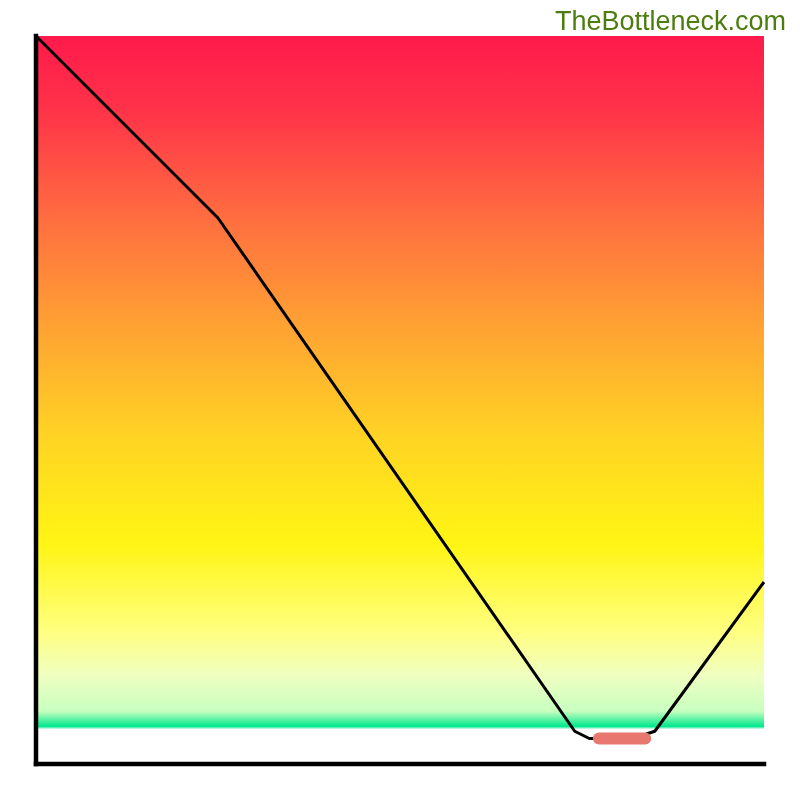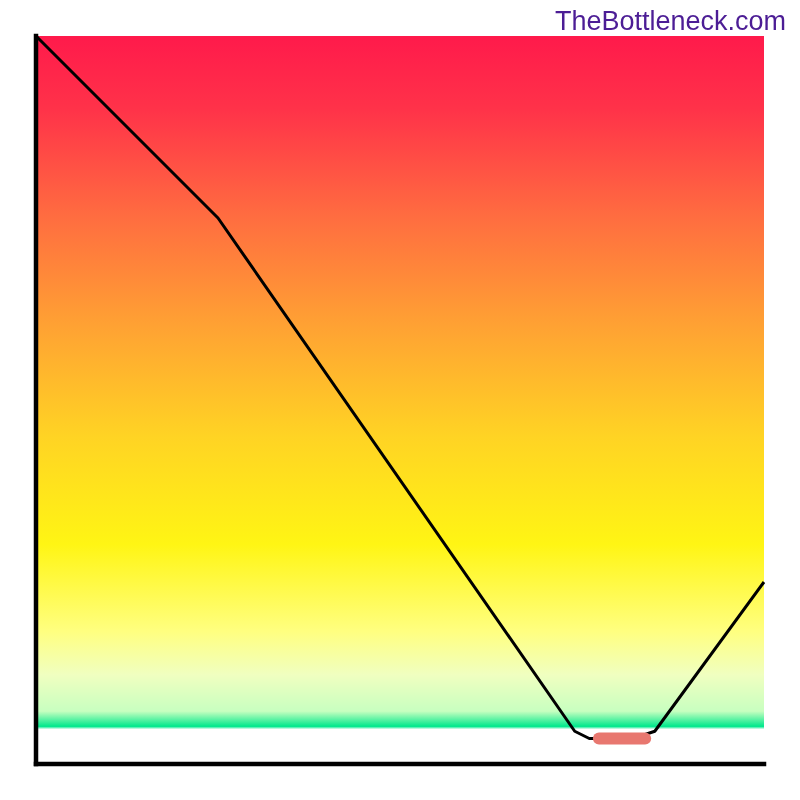--- a/index.html
+++ b/index.html
@@ -13,21 +13,21 @@
   .container {
     position: relative;
     width: 800px;
     height: 800px;
   }
   .watermark {
     position: absolute;
     top: 6px;
     right: 14px;
     font-size: 27px;
-    color: #4c1d95;
+    color: #4d7c0f;
     font-weight: 500;
     z-index: 20;
     user-select: none;
   }
   svg.chart {
     position: absolute;
     top: 0;
     left: 0;
     width: 800px;
     height: 800px;

